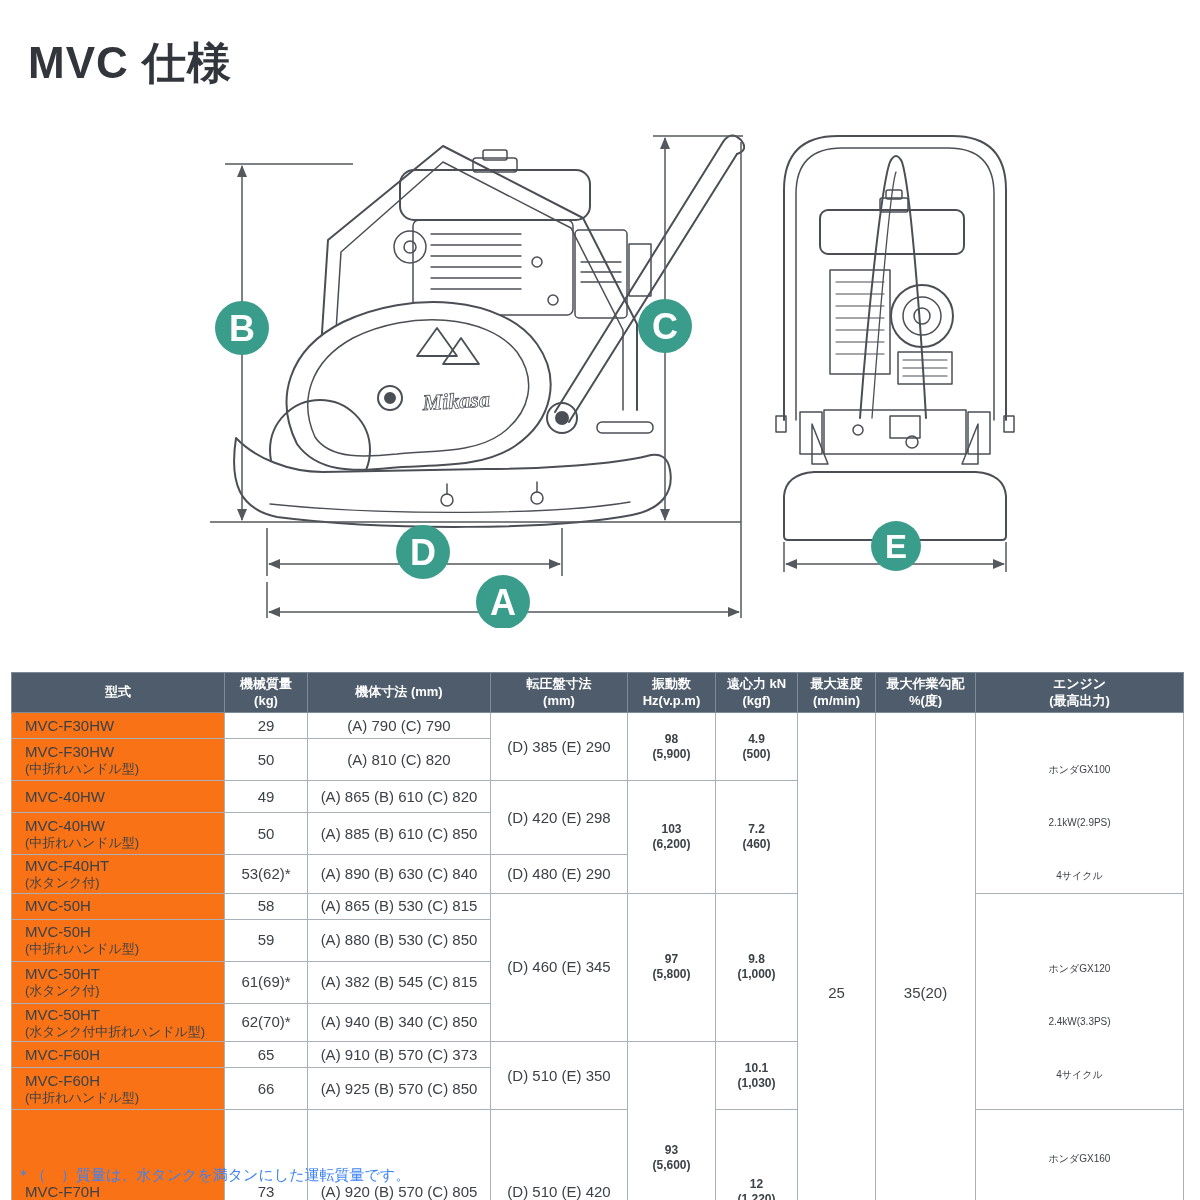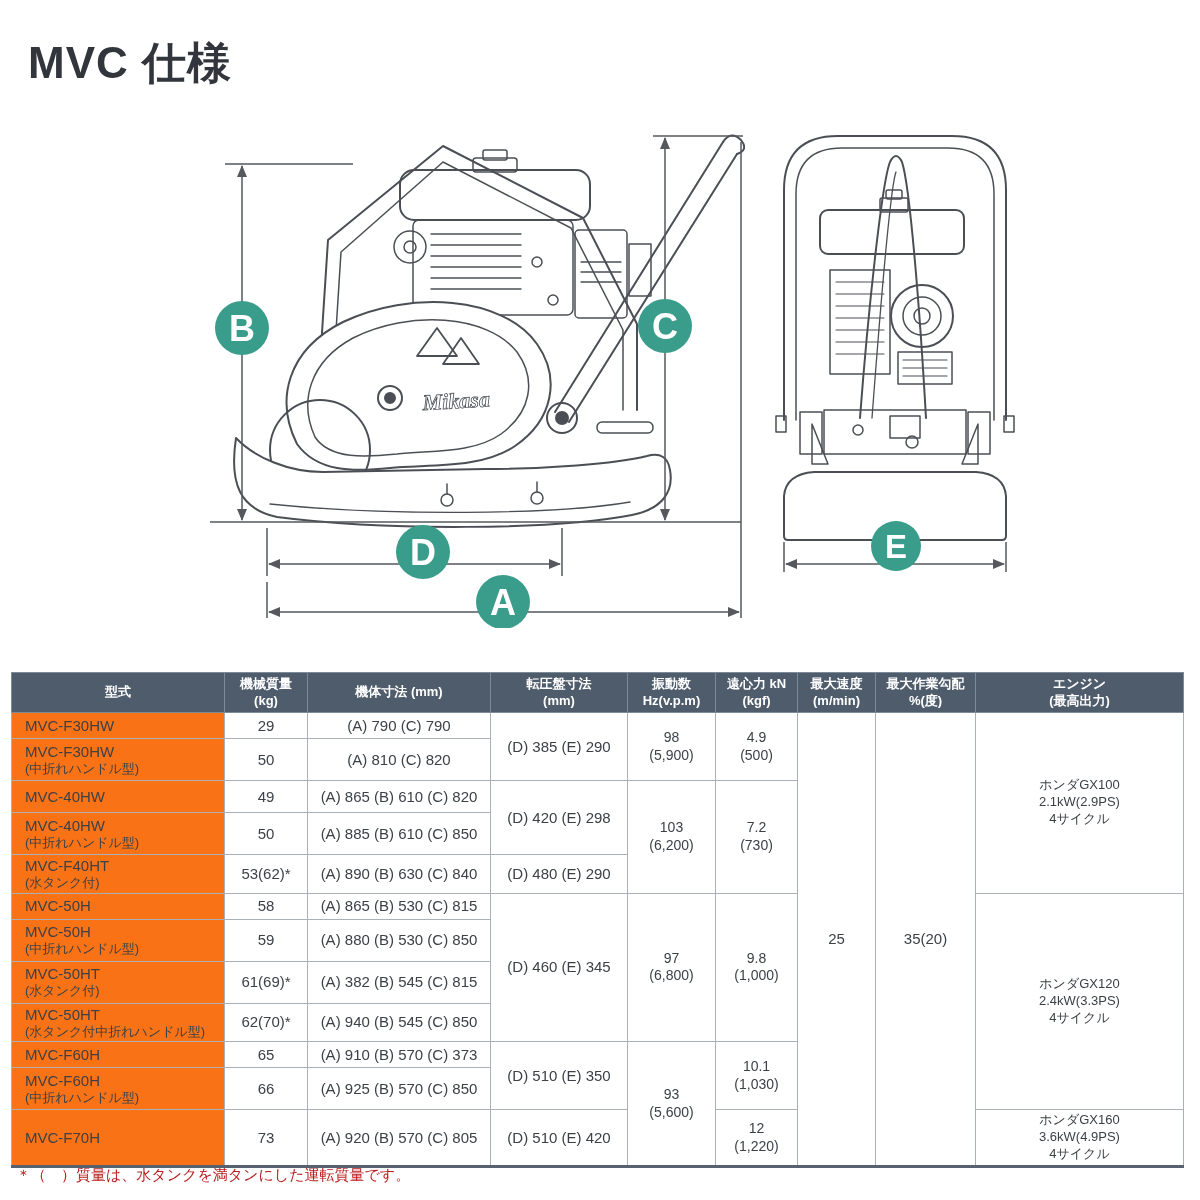--- a/index.html
+++ b/index.html
@@ -17,23 +17,23 @@
                 border-collapse:collapse; table-layout:fixed;
                 border:1px solid #a9b0b7; border-bottom:3px solid #566270; }
   .spec-table th { background:#4e5c6c; color:#ffffff; font-size:13px; font-weight:700;
                    border:1px solid #7d8a97; padding:3px 2px; line-height:1.25;
                    text-align:center; vertical-align:middle; height:40px; }
   .spec-table td { border:1px solid #a9b0b7; font-size:15px; color:#3c4147;
                    text-align:center; vertical-align:middle; padding:2px 3px; line-height:1.2; }
   td.model { background:#f97316; text-align:left; padding-left:13px; }
   td.model .m1 { font-size:15px; }
   td.model .m2 { font-size:13px; }
-  td.twoline div { line-height:1.25; font-size:14px; }
-  td.engine div { font-size:13px; line-height:1.3; }
-  .footnote { position:absolute; left:16px; top:1166px; font-size:15px; color:#b91c1c; }
+  td.twoline div { line-height:1.25; font-size:12px;font-weight:bold; }
+  td.engine div { font-size:10px; line-height:1.3;margin-top:40px; }
+  .footnote { position:absolute; left:16px; top:1166px; font-size:15px; color:#3b82f6; }
 </style>
 </head>
 <body>
 
 <div class="page">
 
   <div class="title">MVC 仕様</div>
 
   <div class="diagram" style="left:185px; top:112px;">
     <svg width="560" height="516" viewBox="0 0 560 516">
@@ -285,21 +285,21 @@
           </td>
         <td>49</td>
         <td>(A) 865 (B) 610 (C) 820</td>
         <td rowspan="2">(D) 420 (E) 298</td>
         <td rowspan="3" class="twoline">
             <div>103</div>
             <div>(6,200)</div>
           </td>
         <td rowspan="3" class="twoline">
             <div>7.2</div>
-            <div>(730)</div>
+            <div>(460)</div>
           </td>
       </tr>
       <tr style="height:42px">
         <td class="model">
             <div class="m1">MVC-40HW</div>
             <div class="m2">(中折れハンドル型)</div>
           </td>
         <td>50</td>
         <td>(A) 885 (B) 610 (C) 850</td>
       </tr>
@@ -314,21 +314,21 @@
       </tr>
       <tr style="height:26px">
         <td class="model">
             <div class="m1">MVC-50H</div>
           </td>
         <td>58</td>
         <td>(A) 865 (B) 530 (C) 815</td>
         <td rowspan="4">(D) 460 (E) 345</td>
         <td rowspan="4" class="twoline">
             <div>97</div>
-            <div>(6,800)</div>
+            <div>(5,800)</div>
           </td>
         <td rowspan="4" class="twoline">
             <div>9.8</div>
             <div>(1,000)</div>
           </td>
         <td rowspan="6" class="engine">
             <div>ホンダGX120</div>
             <div>2.4kW(3.3PS)</div>
             <div>4サイクル</div>
           </td>
@@ -348,21 +348,21 @@
           </td>
         <td>61(69)*</td>
         <td>(A) 382 (B) 545 (C) 815</td>
       </tr>
       <tr style="height:38px">
         <td class="model">
             <div class="m1">MVC-50HT</div>
             <div class="m2">(水タンク付中折れハンドル型)</div>
           </td>
         <td>62(70)*</td>
-        <td>(A) 940 (B) 545 (C) 850</td>
+        <td>(A) 940 (B) 340 (C) 850</td>
       </tr>
       <tr style="height:26px">
         <td class="model">
             <div class="m1">MVC-F60H</div>
           </td>
         <td>65</td>
         <td>(A) 910 (B) 570 (C) 373</td>
         <td rowspan="2">(D) 510 (E) 350</td>
         <td rowspan="3" class="twoline">
             <div>93</div>

